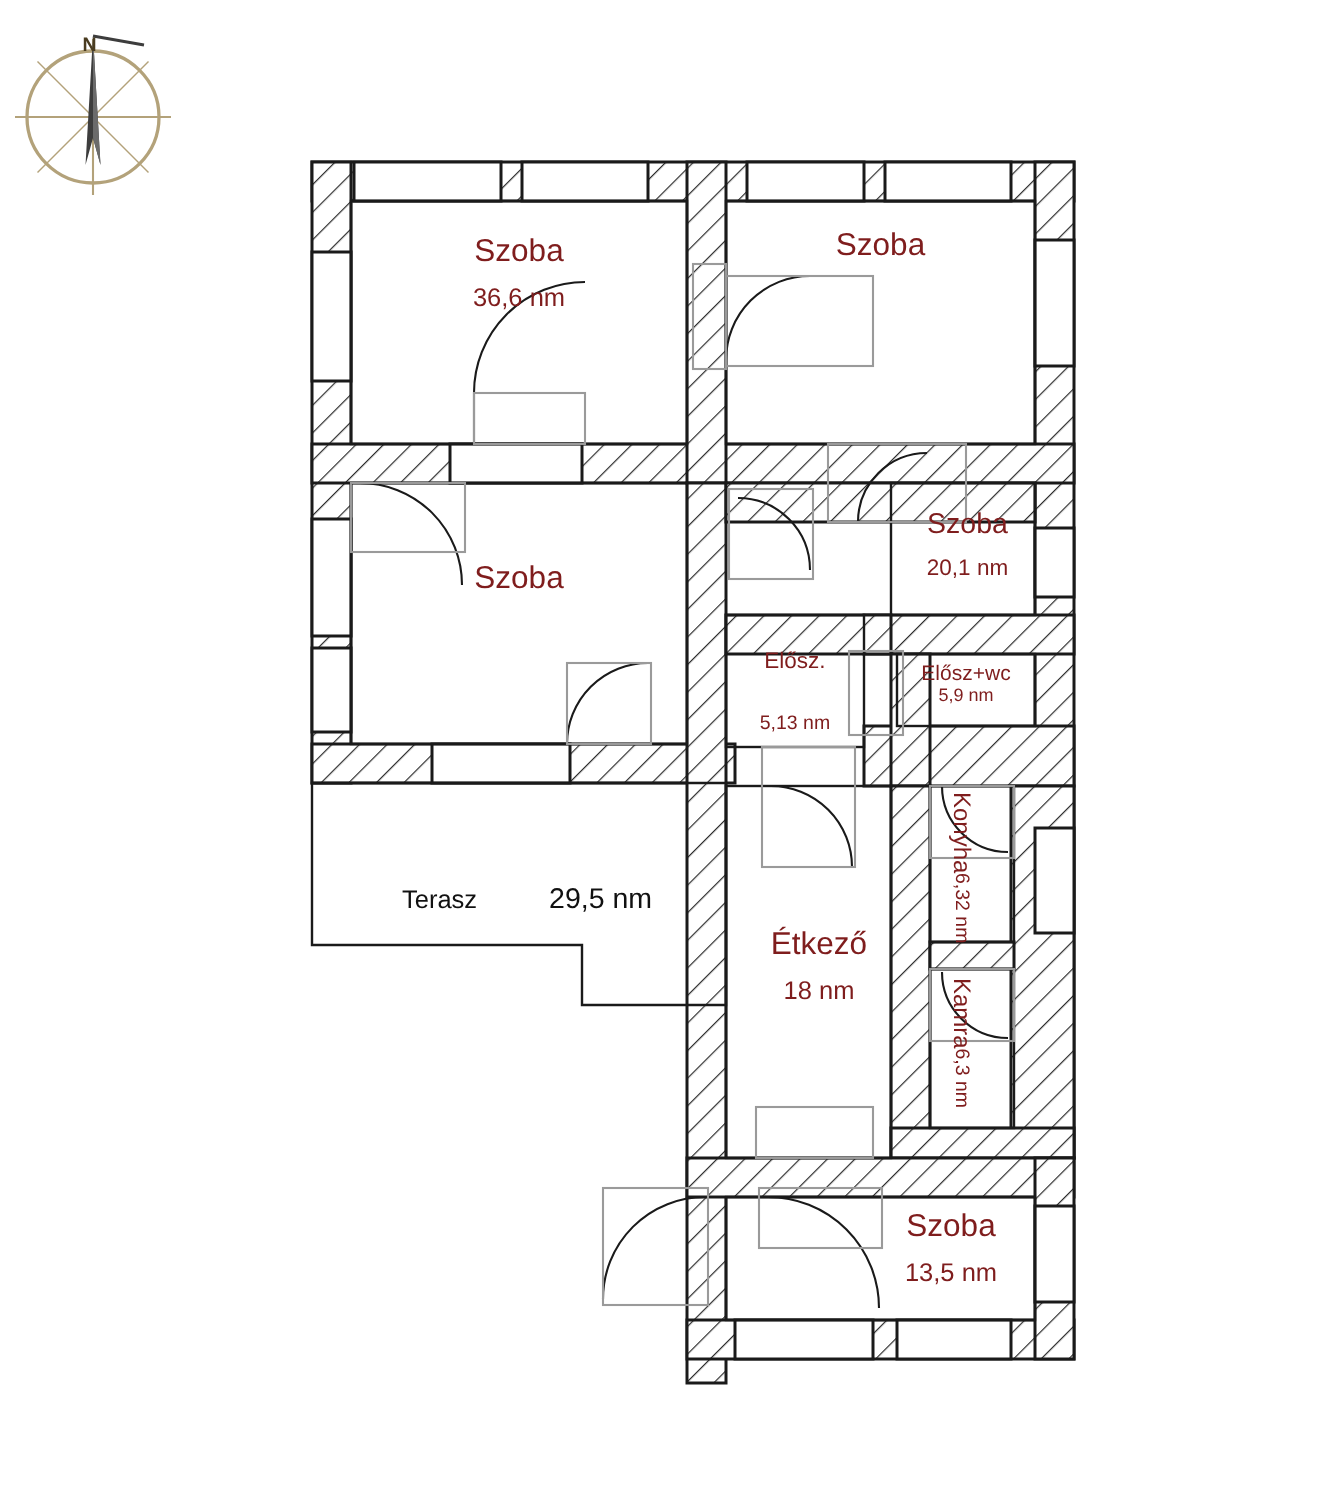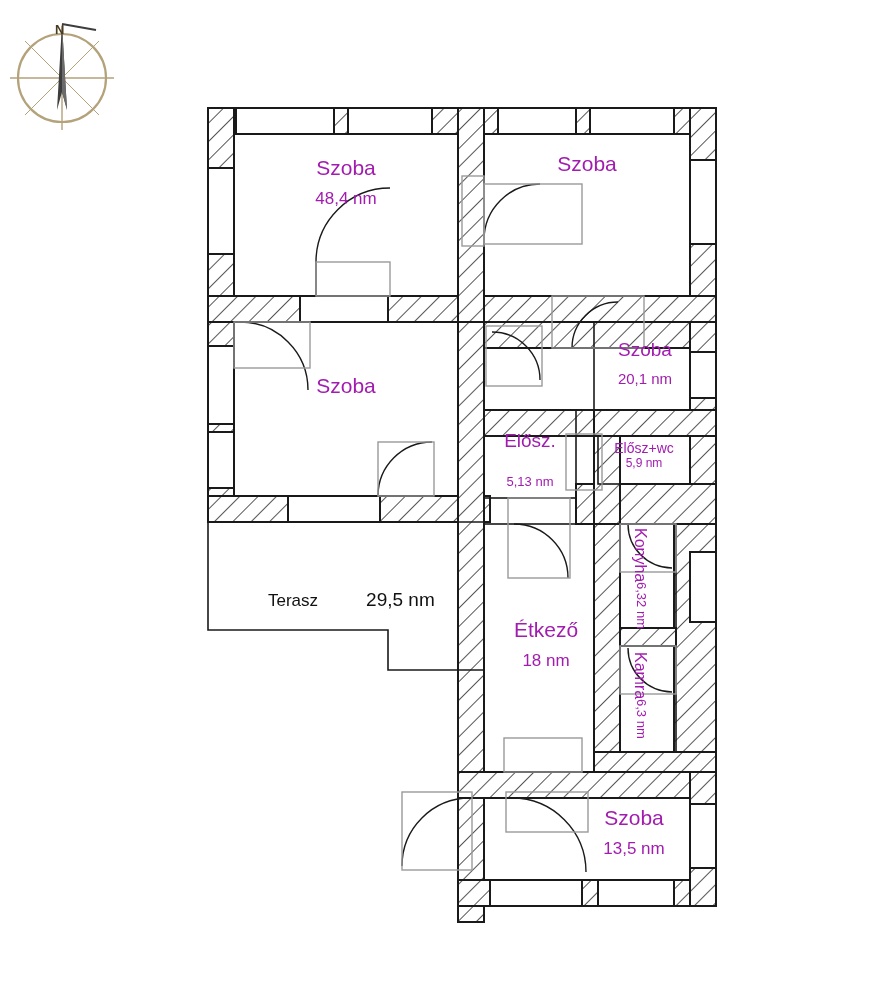--- a/index.html
+++ b/index.html
@@ -18,34 +18,34 @@
   #plan {
     position: absolute;
     left: 0;
     top: 0;
     width: 896px;
     height: 1000px;
   }
   .room-label {
     position: absolute;
     text-align: center;
-    color: #a21caf;
+    color: #7f1d1d;
     white-space: nowrap;
     pointer-events: none;
   }
   .room-name {
     font-size: 21px;
     line-height: 24px;
   }
   .room-area {
     font-size: 17px;
     line-height: 22px;
     margin-top: 8px;
   }
-  .room-label.small .room-name { font-size: 19px; line-height: 17px; }
+  .room-label.small .room-name { font-size: 15px; line-height: 17px; }
   .room-label.small .room-area { font-size: 13px; line-height: 15px; margin-top: 3px; }
   .room-label.tiny .room-name { font-size: 14px; line-height: 16px; }
   .room-label.tiny .room-area { font-size: 12px; line-height: 14px; margin-top: 0; }
   .room-label.vertical {
     writing-mode: vertical-rl;
     text-orientation: mixed;
   }
   .room-label.vertical .room-name { font-size: 16px; line-height: 18px; }
   .room-label.vertical .room-area { font-size: 13px; line-height: 15px; margin: 0 0 0 4px; }
   .row-label {
@@ -196,21 +196,21 @@
     <rect x="402" y="792" width="70" height="78" stroke="#9a9a9a"></rect>
     <path d="M512 798 A74 74 0 0 1 586 872"></path>
     <rect x="506" y="792" width="82" height="40" stroke="#9a9a9a"></rect>
 
     <rect x="504" y="738" width="78" height="34" stroke="#9a9a9a"></rect>
   </g>
 </svg>
 
 <div class="room-label" style="left:234px; top:156px; width:224px;">
   <div class="room-name">Szoba</div>
-  <div class="room-area">48,4 nm</div>
+  <div class="room-area">36,6 nm</div>
 </div>
 
 <div class="room-label" style="left:484px; top:152px; width:206px;">
   <div class="room-name">Szoba</div>
 </div>
 
 <div class="room-label" style="left:234px; top:374px; width:224px;">
   <div class="room-name">Szoba</div>
 </div>
 

